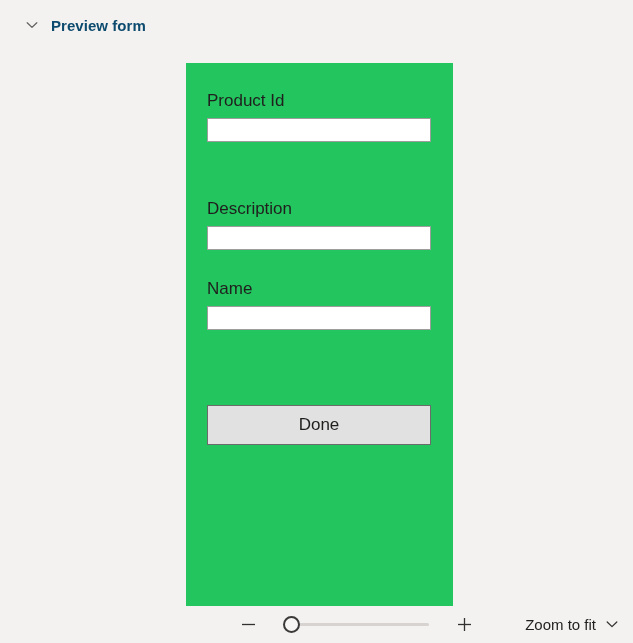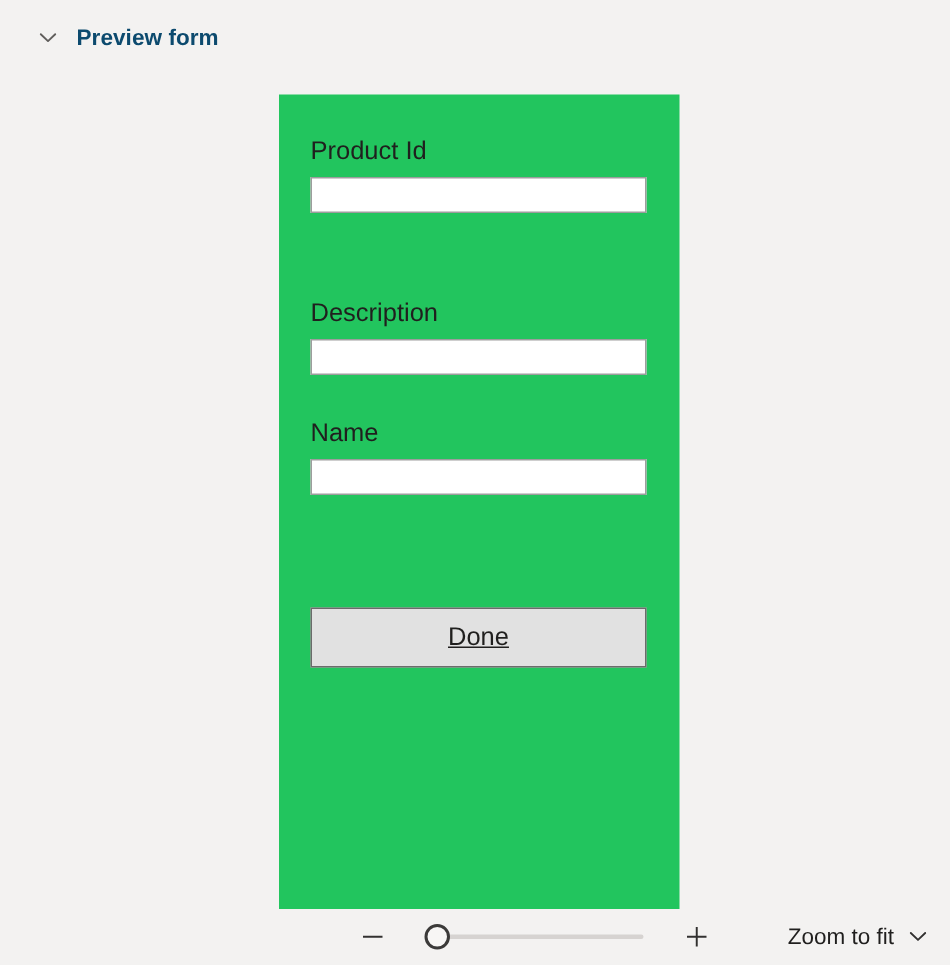--- a/index.html
+++ b/index.html
@@ -112,21 +112,21 @@
     padding-bottom: 3px;
     cursor: pointer;
     font-size: 9px;
     line-height: 7px;
     color: #201f1e;
     letter-spacing: 0.5px;
     font-family: "Liberation Sans", sans-serif;
   }
 
   
-  .done-wrap { margin-top: 19px; text-decoration: underline; }
+  .done-wrap { margin-top: 19px; }
   .done-button {
     box-sizing: border-box;
     width: 224px;
     height: 40px;
     background: #e1e1e1;
     border: 1px solid #6b6b6b;
     border-radius: 0;
     font-family: "Liberation Sans", sans-serif;
     font-size: 17px;
     color: #201f1e;

